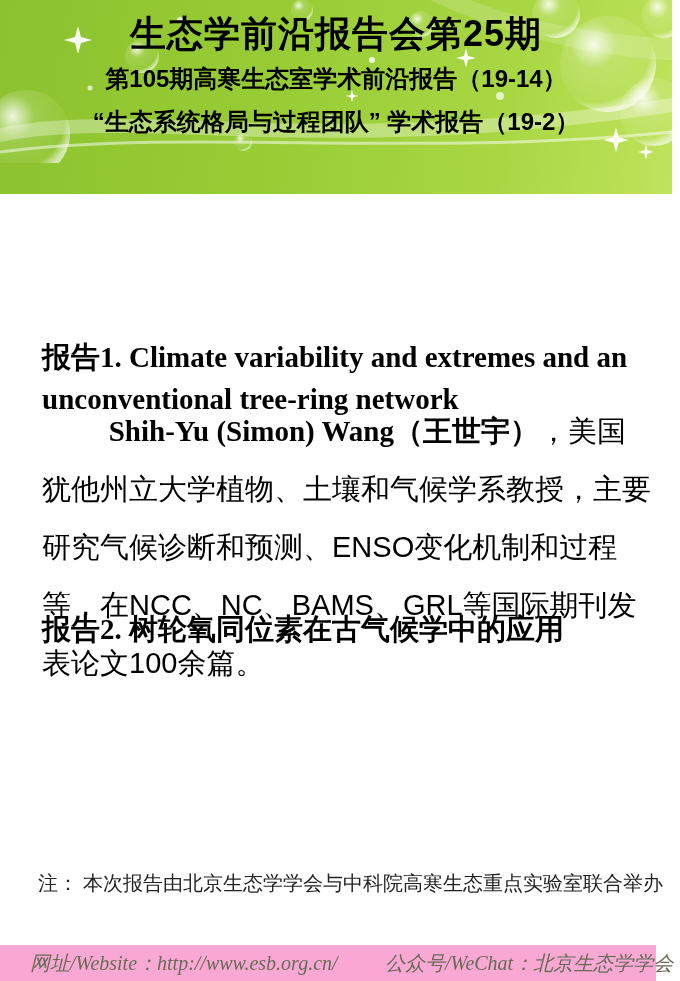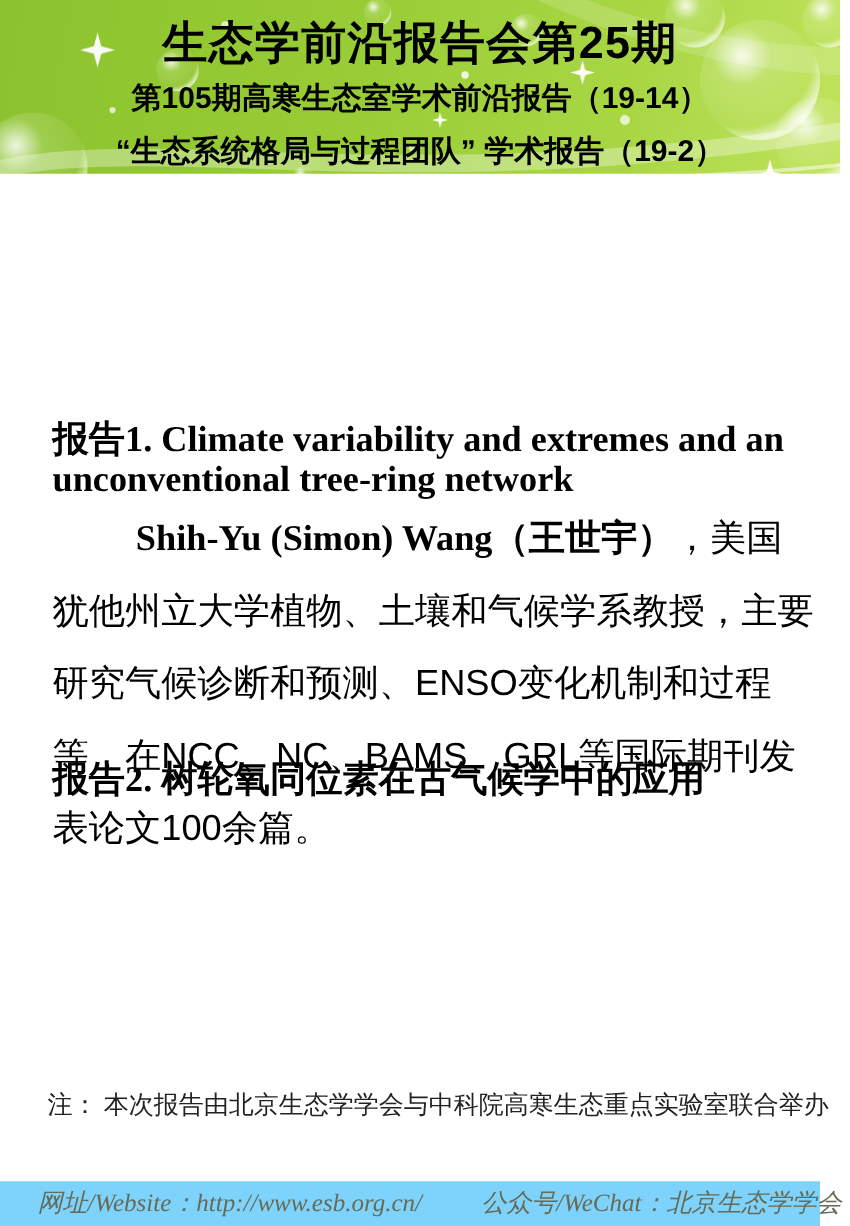--- a/index.html
+++ b/index.html
@@ -1,52 +1,52 @@
 <!DOCTYPE html>
 <html><head>
 <meta charset="utf-8">
 <style>
   html,body{margin:0;padding:0;background:#ffffff;}
   .page{
     position:relative;width:680px;height:981px;background:#ffffff;overflow:hidden;
     font-family:"Liberation Sans","DejaVu Sans",sans-serif;color:#111;
   }
   
-  .header{position:absolute;top:0;left:0;width:672px;height:139px;
+  .header{position:absolute;top:0;left:0;width:672px;height:194px;
     background:linear-gradient(100deg,#8cc22e 0%,#97cc35 40%,#a9d744 75%,#c0e35c 100%);}
   .header svg{position:absolute;top:0;left:0;}
   .titles{position:absolute;top:0;left:0;right:0;text-align:center;font-weight:bold;color:#000;}
   .title-main{margin-top:10px;font-size:36px;line-height:47px;letter-spacing:1px;}
   .title-sub{font-size:24px;line-height:43px;}
   
   .info{position:absolute;top:179px;left:55px;
     font-family:"Liberation Serif","DejaVu Serif",serif;font-size:23px;}
   .info-row{height:45px;line-height:45px;white-space:nowrap;}
   .info-label{color:#000;}
   .val-time{color:#2222c2;font-weight:bold;}
   .val-loc{color:#2222c2;}
   .val-host{color:#000;}
   
   .talk-heading{position:absolute;left:42px;width:606px;margin:0;
     font-family:"Liberation Serif","DejaVu Serif",serif;
-    font-size:29px;line-height:32px;font-weight:bold;color:#000;}
+    font-size:29px;line-height:42px;font-weight:bold;color:#000;}
   .t1{top:336px;}
   .t2{top:608px;}
   .talk-para{position:absolute;left:42px;width:610px;margin:0;
     font-size:29px;line-height:58px;text-indent:2.3em;color:#000000;}
   .p1{top:402px;}
   .p2{top:645px;}
   .speaker{font-weight:bold;}
   .speaker-latin{font-family:"Liberation Serif","DejaVu Serif",serif;}
   
   .note{position:absolute;left:28px;top:870px;width:645px;white-space:nowrap;
     font-family:"Liberation Serif","DejaVu Serif",serif;
     font-size:20px;color:#222;text-align:center;}
   
-  .footer-bar{position:absolute;left:0;top:945px;width:656px;height:36px;background:#7dd3fc;}
+  .footer-bar{position:absolute;left:0;top:945px;width:656px;height:36px;background:#f9a8d4;}
   .footer-bar span{font-family:"Liberation Serif","DejaVu Serif",serif;font-style:italic;
     font-size:20px;line-height:36px;color:#666b58;white-space:nowrap;}
   .site{position:absolute;left:30px;top:0;}
   .wechat{position:absolute;left:385px;top:0;}
 </style>
 </head>
 <body>
 
 <div class="page">
 

